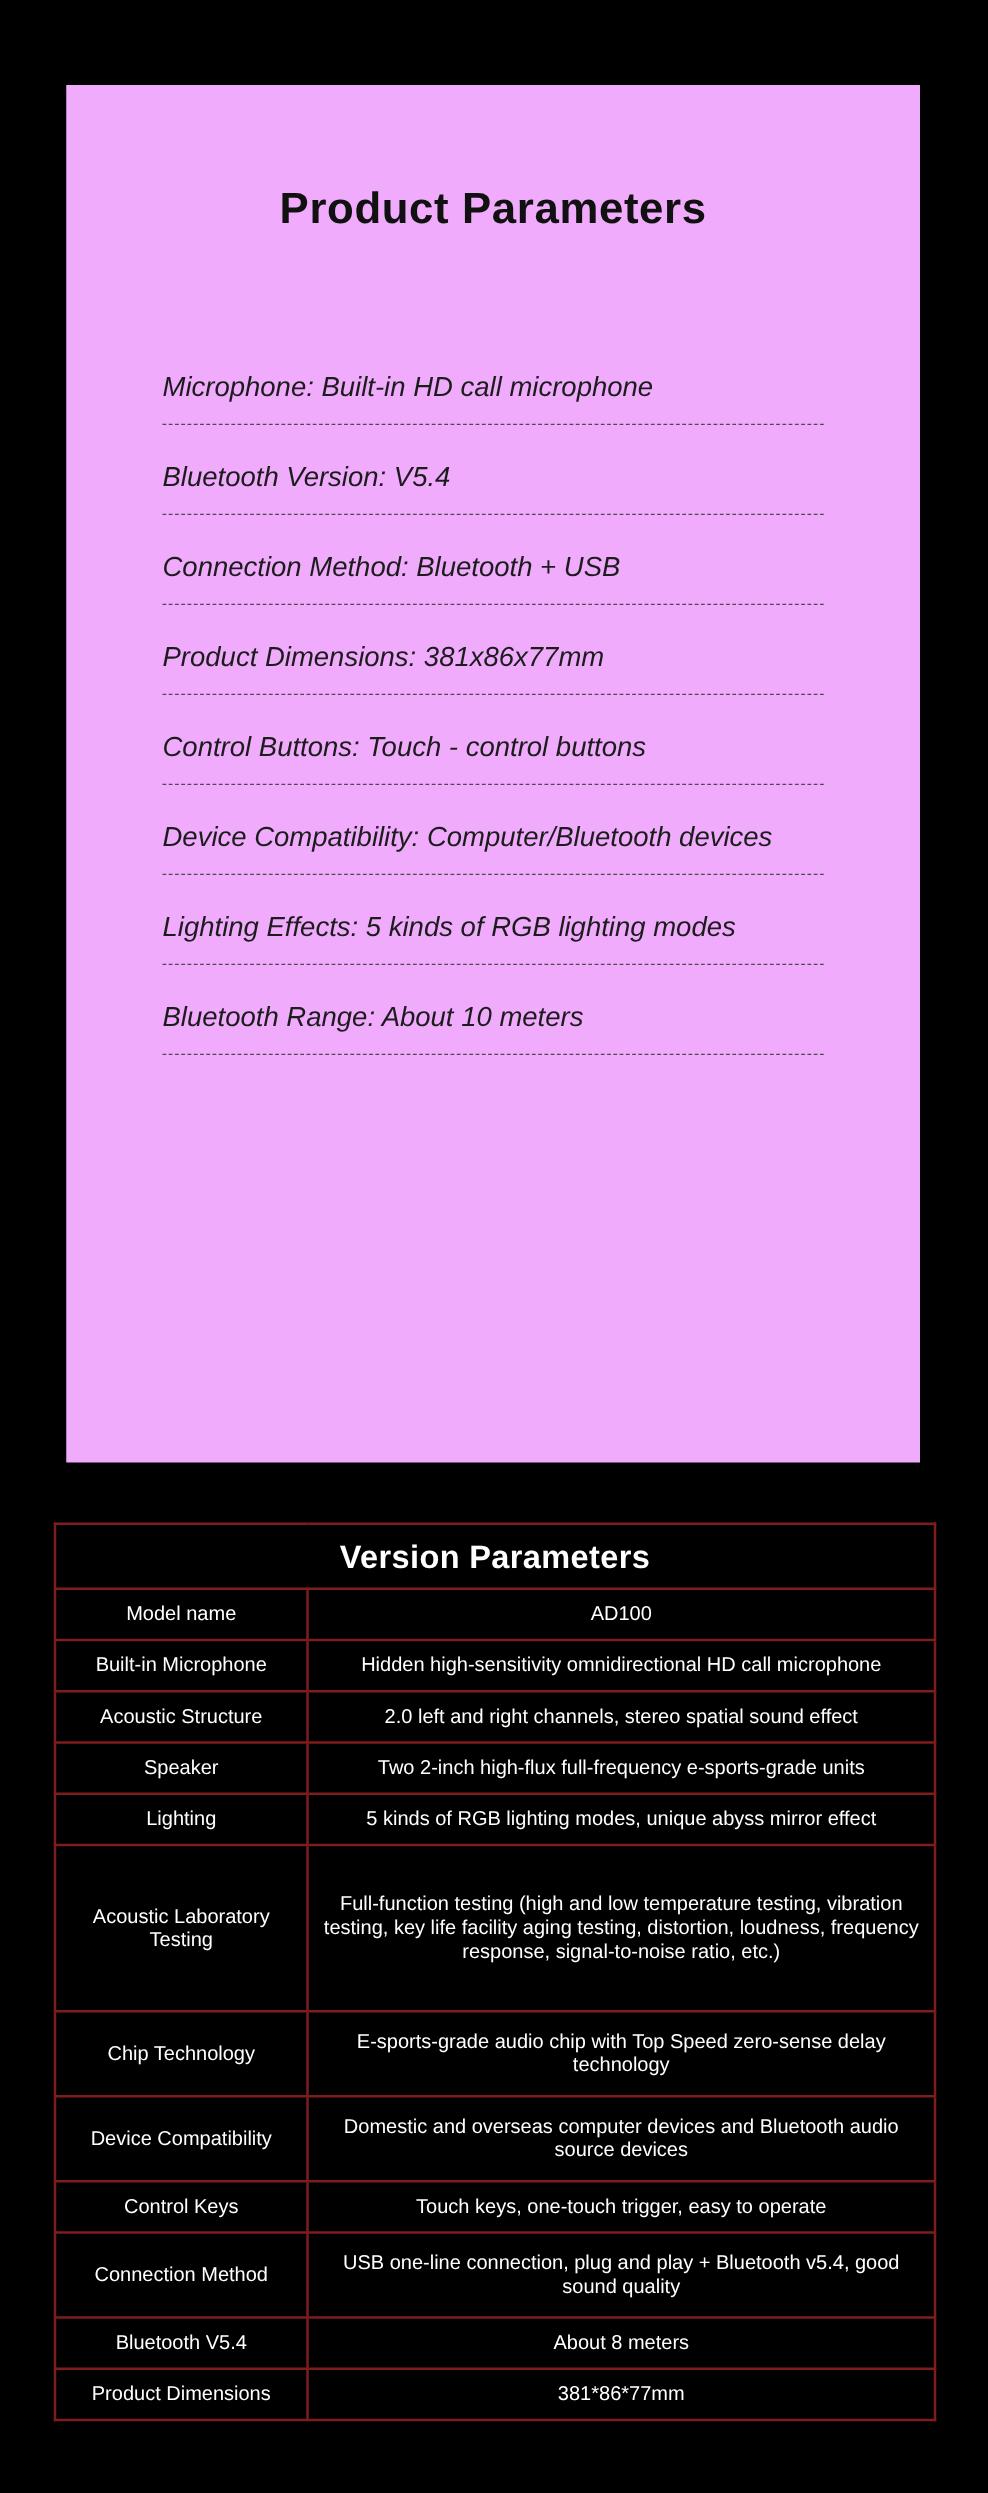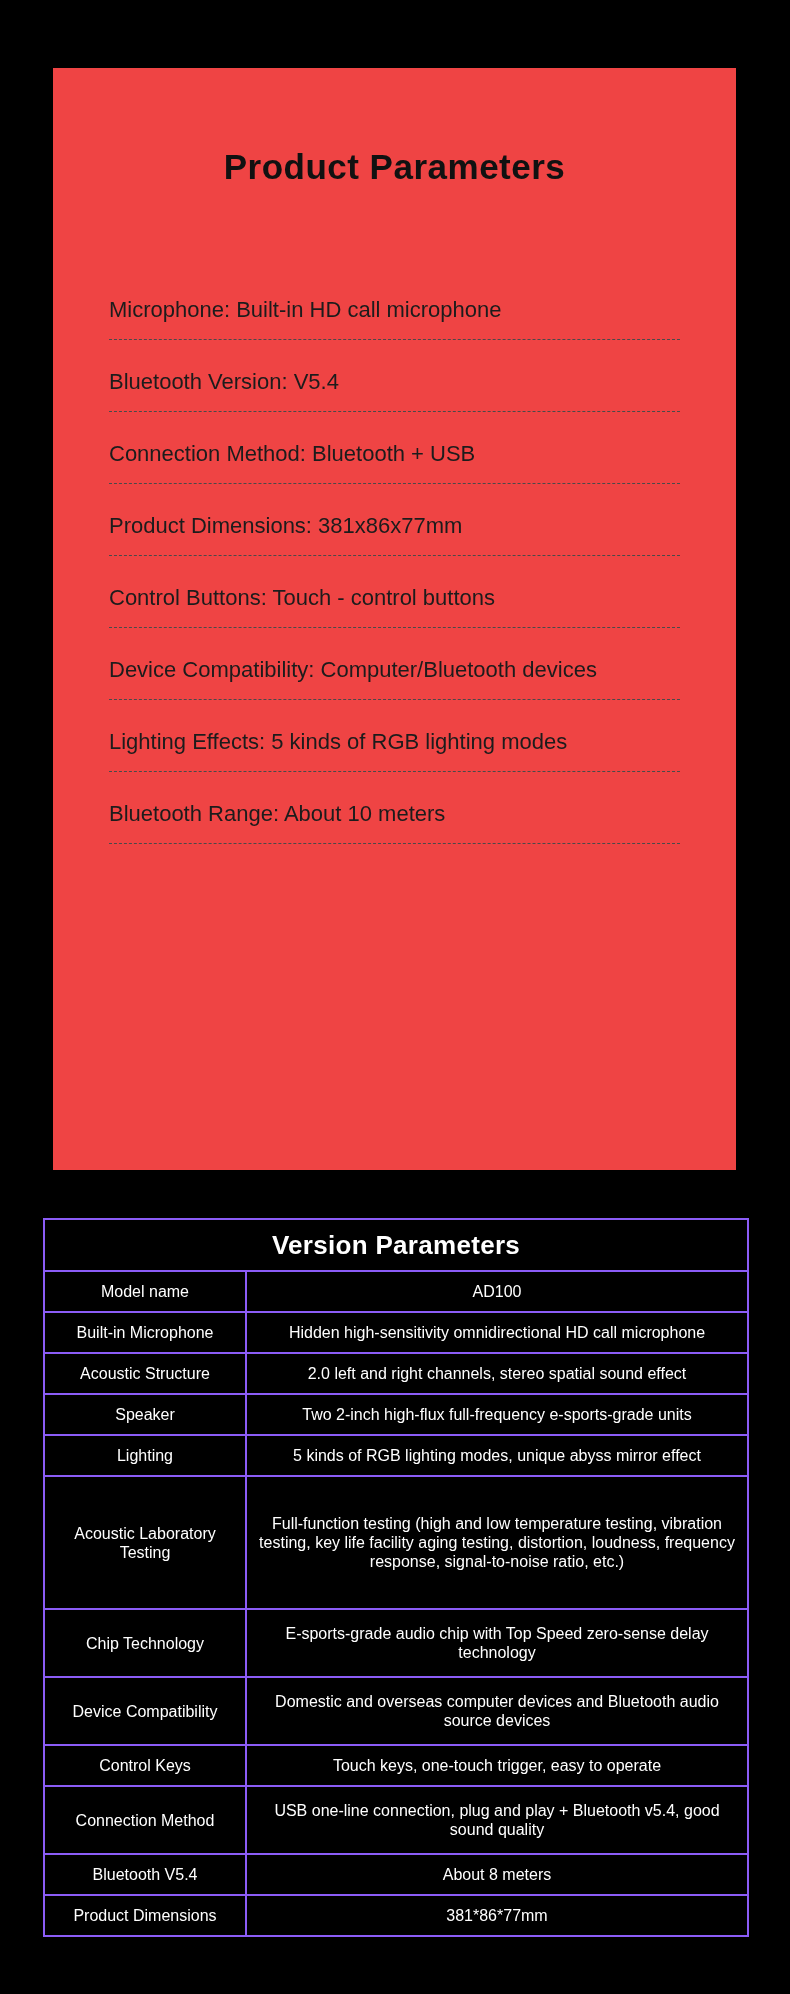--- a/index.html
+++ b/index.html
@@ -12,37 +12,38 @@
     overflow: hidden;
   }
 
   
   .card {
     position: absolute;
     left: 53px;
     top: 68px;
     width: 683px;
     height: 1102px;
-    background: #ef4444;
+    background: #f0abfc;
     box-sizing: border-box;
   }
   .card-title {
     margin: 0;
     padding-top: 78px;
     text-align: center;
     font-size: 35px;
     line-height: 42px;
     font-weight: bold;
     color: #111111;
     letter-spacing: 0.5px;
   }
   .param-list {
     list-style: none;
     margin: 0;
-    padding: 0 56px;
+    padding: 0 77px;
+    font-style: italic;
   }
   .param-item {
     font-size: 22px;
     line-height: 28px;
     color: #1c1c1c;
     padding-bottom: 15px;
     border-bottom: 1px dashed #4a4a4a;
     margin-top: 28px;
   }
   .param-item:first-child { margin-top: 108px; }
@@ -52,21 +53,21 @@
     position: absolute;
     left: 43px;
     top: 1218px;
     width: 704px;
     border-collapse: collapse;
     background: #000000;
     color: #ffffff;
     table-layout: fixed;
   }
   .spec-table th, .spec-table td {
-    border: 2px solid #8b5cf6;
+    border: 2px solid #7f1d1d;
   }
   .spec-table th.table-title-cell {
     height: 50px;
     font-size: 26px;
     font-weight: bold;
     text-align: center;
     vertical-align: middle;
     padding: 0;
     letter-spacing: 0.3px;
   }

